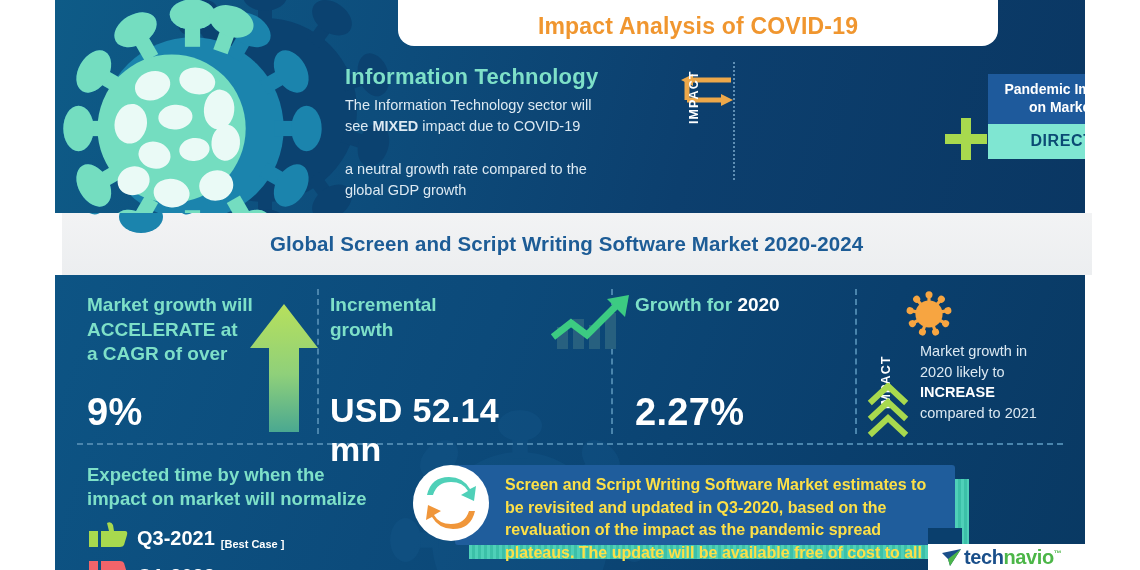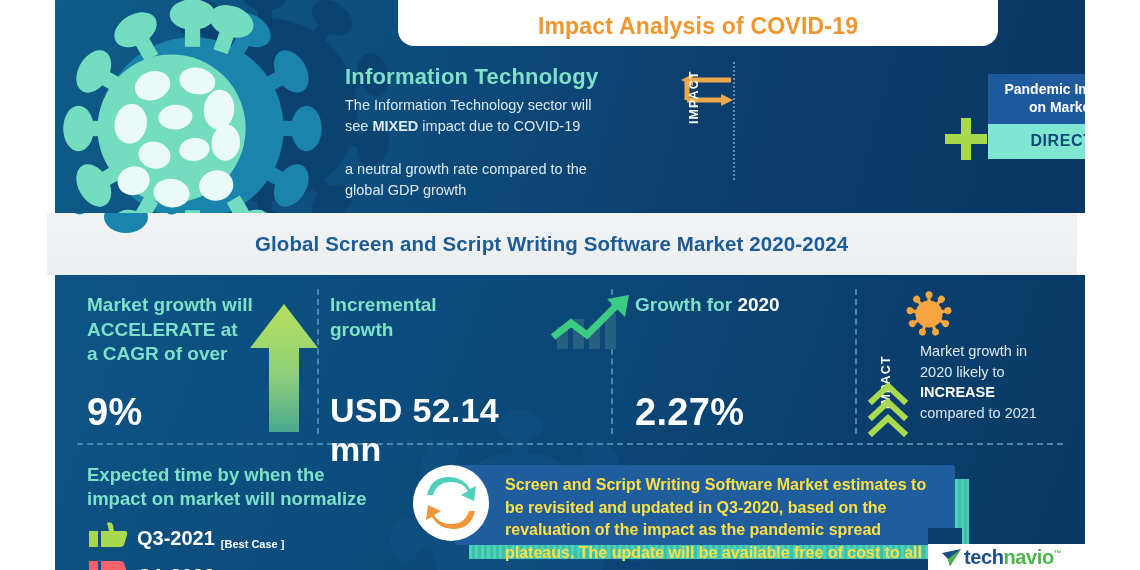--- a/index.html
+++ b/index.html
@@ -113,21 +113,21 @@
     padding: 7px 4px 8px; line-height: 1.25;
   }
   .badge-bot {
     background: #7fe6d2; color: #0b4a74;
     font-size: 16px; font-weight: bold; text-align: center;
     padding: 8px 4px 9px; letter-spacing: 0.6px;
   }
 
   
   .mkt-bar {
-    position: absolute; left: 47px; top: 213px; width: 1030px; height: 62px;
+    position: absolute; left: 62px; top: 213px; width: 1030px; height: 62px;
     background: linear-gradient(180deg, #f2f3f4 0%, #eceef0 100%);
     overflow: hidden;
     text-decoration: underline;
   }
   .mkt-bar .mkt-title {
     position: absolute; left: 208px; top: 19px;
     color: #1d5c96; font-size: 20.5px; font-weight: bold;
     letter-spacing: 0.1px;
   }
   .mkt-bar .spike-deco { position: absolute; left: 0; top: -36px; width: 230px; height: 80px; }

